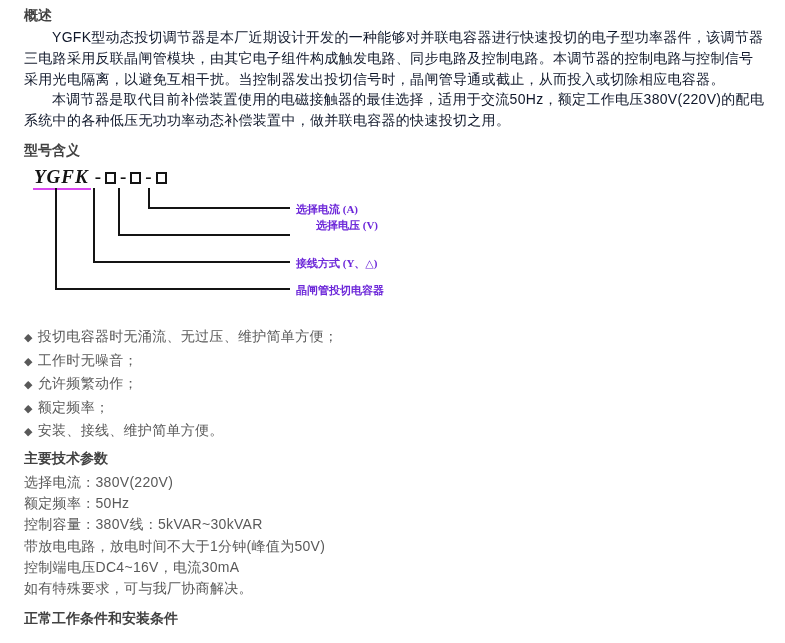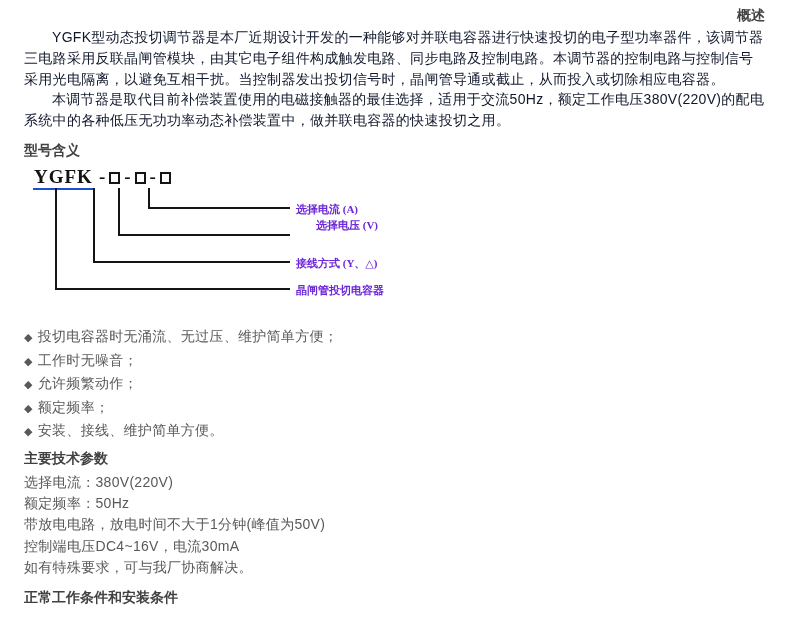--- a/index.html
+++ b/index.html
@@ -37,23 +37,24 @@
     position:absolute; left:9px; top:0;
     font-family:"Liberation Serif","DejaVu Serif",serif;
     font-weight:bold;
     font-size:19px;
     color:#141414;
     line-height:20px;
     white-space:nowrap;
   }
   .model-prefix {
     display:inline-block;
-    border-bottom:2px solid #1d4ed8;
+    border-bottom:2px solid #d946ef;
     padding:0 2px 1px 1px;
     letter-spacing:1px;
+    font-style:italic;
   }
   .model-dash { margin:0 4px; font-weight:bold; }
   .mbox {
     display:inline-block;
     width:11px; height:12px;
     border:2px solid #141414;
     vertical-align:-1px;
     background:#ffffff;
   }
   .conn {
@@ -78,21 +79,21 @@
   .l-current   { top:33px;  }
   .l-voltage   { top:49px;margin-left:20px;  }
   .l-wiring    { top:87px;  }
   .l-thyristor { top:114px; }
   
   .features { margin-top:6px; }
   .feature-item { line-height:22.6px; letter-spacing:0.3px; }
   .bullet { font-size:11px; margin-right:5px; color:#595959; }
   .params { margin-top:4px; }
   .param-line { line-height:21.2px; letter-spacing:0.3px; }
-  .h-overview   { margin-bottom:2px;text-align:right; }
+  .h-overview   { margin-bottom:2px; }
   .h-model      { margin-top:9px; }
   .h-features   { margin-top:6px; }
   .h-params     { margin-top:5px; }
   .h-conditions { margin-top:9px; }
 </style>
 </head>
 <body>
 
 <div class="page">
 
@@ -121,20 +122,21 @@
     <div class="feature-item"><span class="bullet">◆</span><span>工作时无噪音；</span></div>
     <div class="feature-item"><span class="bullet">◆</span><span>允许频繁动作；</span></div>
     <div class="feature-item"><span class="bullet">◆</span><span>额定频率；</span></div>
     <div class="feature-item"><span class="bullet">◆</span><span>安装、接线、维护简单方便。</span></div>
   </div>
 
   <div class="sec-h h-params">主要技术参数</div>
   <div class="params">
     <div class="param-line">选择电流：380V(220V)</div>
     <div class="param-line">额定频率：50Hz</div>
+    <div class="param-line">控制容量：380V线：5kVAR~30kVAR</div>
     <div class="param-line">带放电电路，放电时间不大于1分钟(峰值为50V)</div>
     <div class="param-line">控制端电压DC4~16V，电流30mA</div>
     <div class="param-line">如有特殊要求，可与我厂协商解决。</div>
   </div>
 
   <div class="sec-h h-conditions">正常工作条件和安装条件</div>
 
 </div>
 
 </body></html>

